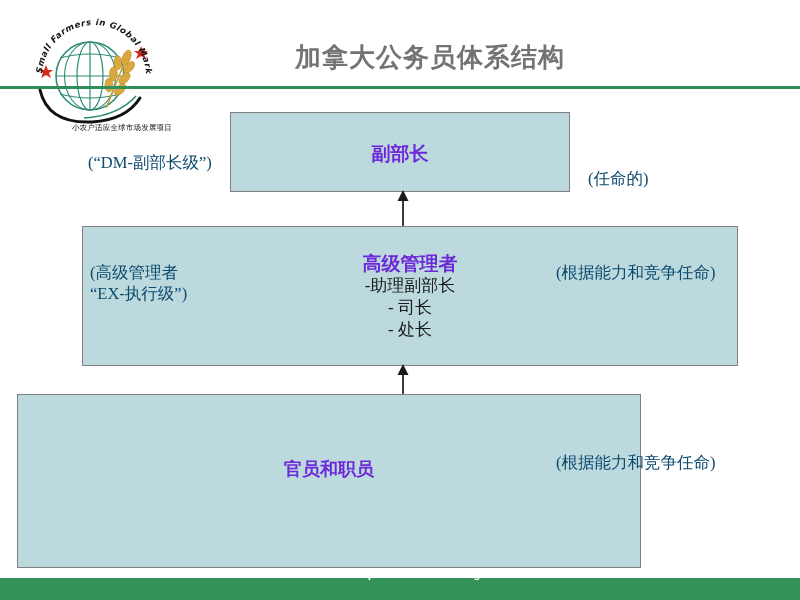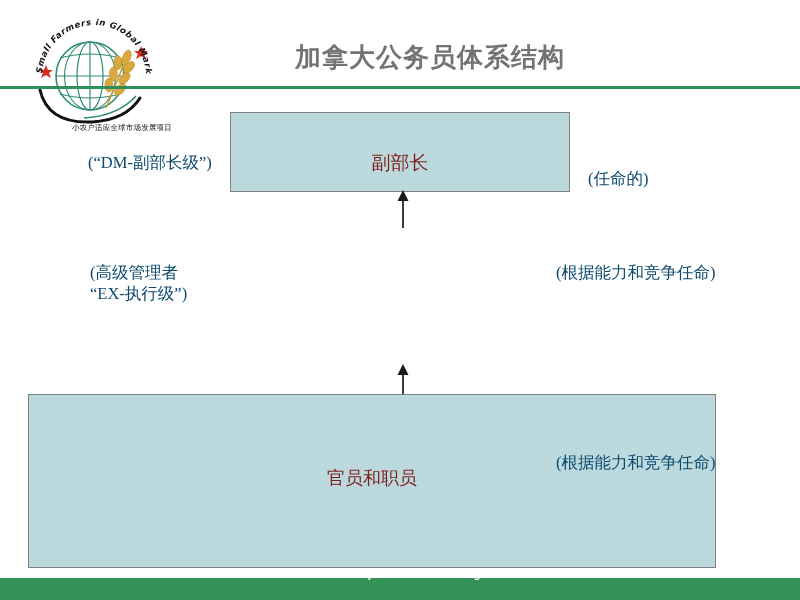--- a/index.html
+++ b/index.html
@@ -69,31 +69,30 @@
 
   
   .box {
     position: absolute;
     background: #bcdade;
     border: 1px solid #808080;
     box-sizing: border-box;
   }
   #box-dm   { left: 230px; top: 112px; width: 340px; height: 80px; }
   #box-exec { left: 82px;  top: 226px; width: 656px; height: 140px; }
-  #box-staff{ left: 28px;  top: 394px; width: 688px; height: 174px; }
+  #box-staff{ left: 17px;  top: 394px; width: 624px; height: 174px; }
 
   .box-center {
     position: absolute;
     left: 0;
     width: 100%;
     text-align: center;
     font-family: "DejaVu Sans", "Liberation Sans", sans-serif;
-    font-weight: normal;
-    color: #7f1d1d;
-    margin-top: 9px;
+    font-weight: bold;
+    color: #6d28d9;
   }
   #dm-title    { top: 28px; font-size: 19px; }
   #exec-title  { top: 24px; font-size: 19px; }
   #staff-title { top: 62px; font-size: 18px; }
 
   .exec-sub {
     position: absolute;
     left: 0;
     width: 100%;
     text-align: center;
@@ -208,20 +207,26 @@
   <div class="annot" id="annot-dm-left">(“DM-副部长级”)</div>
   <div class="annot" id="annot-dm-right">(任命的)</div>
 
   <div class="arrow" id="arrow-exec-to-dm">
     <svg width="14" height="38" viewBox="0 0 14 38" xmlns="http://www.w3.org/2000/svg">
       <line x1="7" y1="38" x2="7" y2="9" stroke="#3b3b3b" stroke-width="2"></line>
       <polygon points="7,0 12.5,11 1.5,11" fill="#1a1a1a"></polygon>
     </svg>
   </div>
 
+  <div class="box" id="box-exec">
+    <div class="box-center" id="exec-title">高级管理者</div>
+    <div class="exec-sub" id="exec-sub-1">-助理副部长</div>
+    <div class="exec-sub" id="exec-sub-2">- 司长</div>
+    <div class="exec-sub" id="exec-sub-3">- 处长</div>
+  </div>
   <div class="annot" id="annot-exec-left">(高级管理者
 “EX-执行级”)</div>
   <div class="annot" id="annot-exec-right">(根据能力和竞争任命)</div>
 
   <div class="arrow" id="arrow-staff-to-exec">
     <svg width="14" height="32" viewBox="0 0 14 32" xmlns="http://www.w3.org/2000/svg">
       <line x1="7" y1="32" x2="7" y2="9" stroke="#3b3b3b" stroke-width="2"></line>
       <polygon points="7,0 12.5,11 1.5,11" fill="#1a1a1a"></polygon>
     </svg>
   </div>

